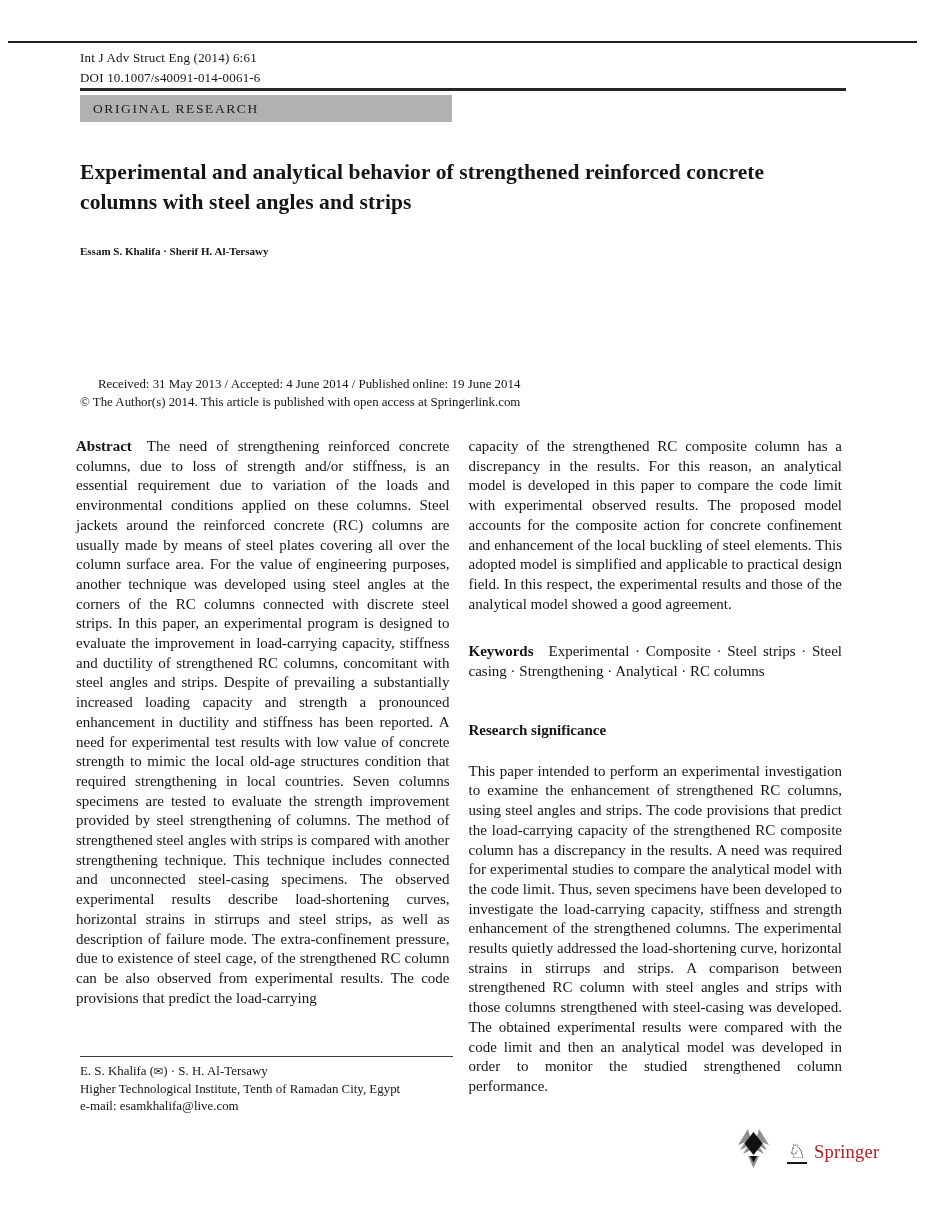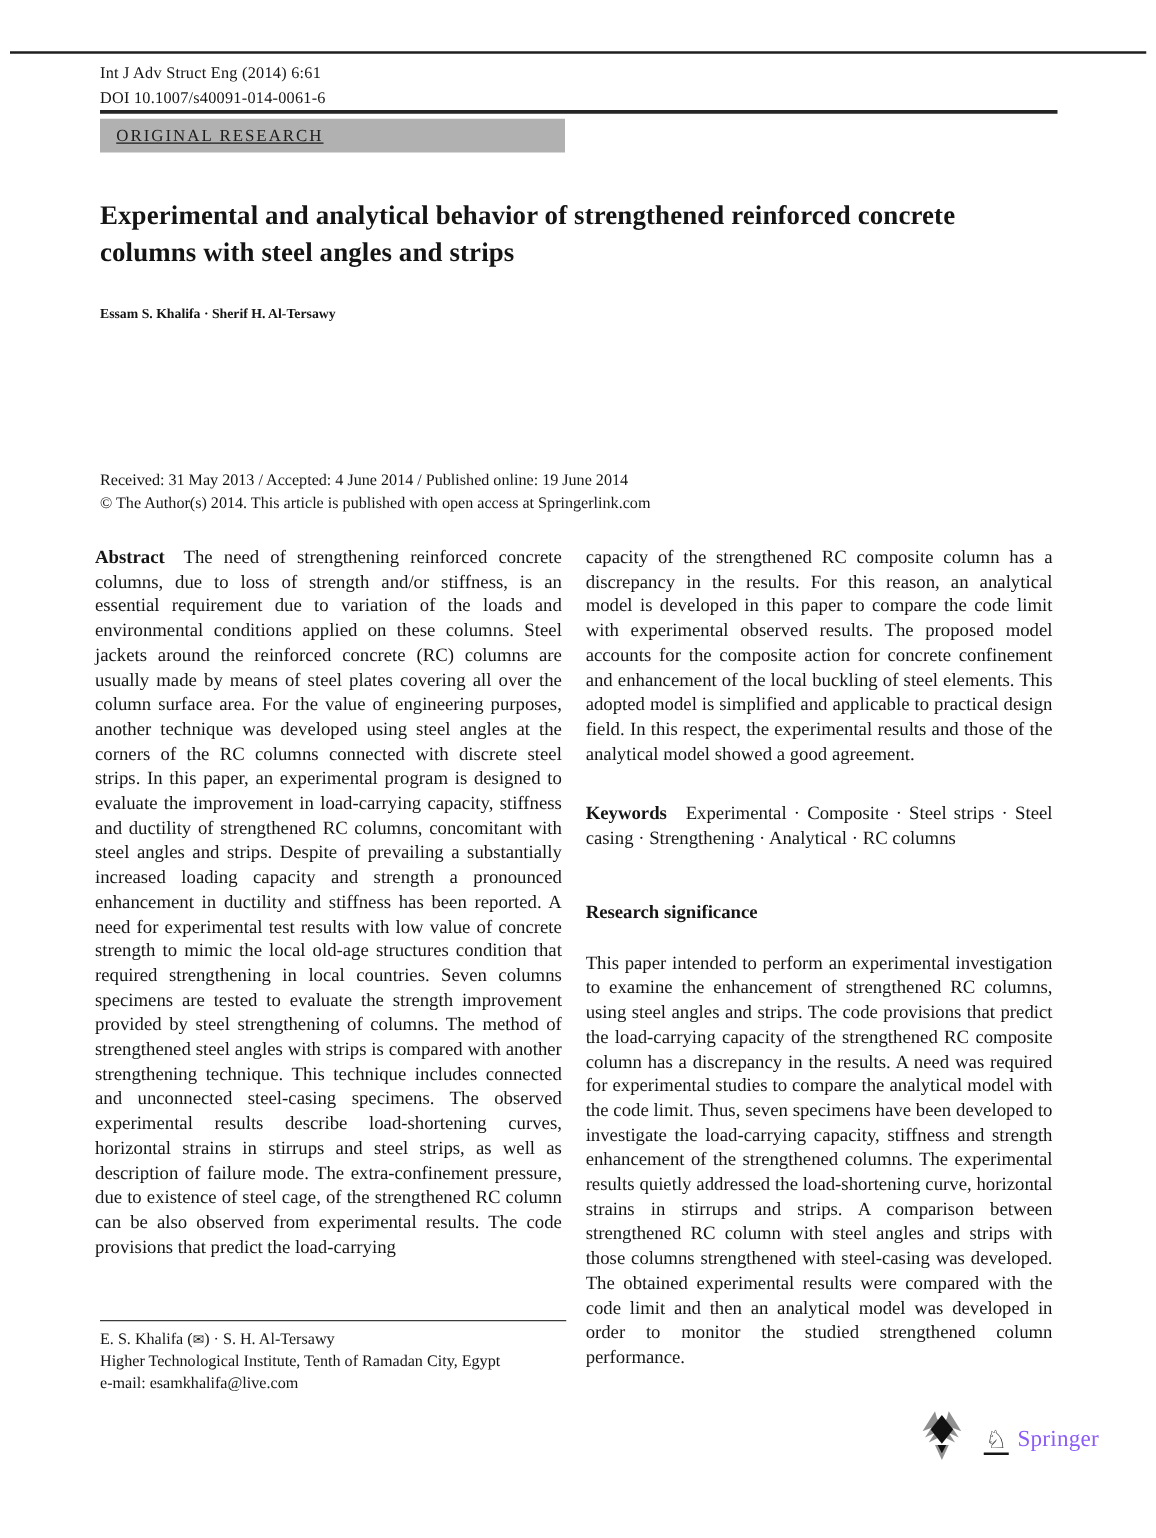--- a/index.html
+++ b/index.html
@@ -36,21 +36,20 @@
     position: absolute;
     left: 80px; top: 95px;
     width: 372px; height: 27px;
     background: #b1b1b1;
     line-height: 27px;
     padding-left: 13px;
     box-sizing: border-box;
     font-size: 13.5px;
     letter-spacing: 1.6px;
     color: #1c1c1c;
-    text-decoration: underline;
   }
   .title {
     position: absolute;
     left: 80px; top: 158px;
     width: 715px;
     margin: 0;
     font-size: 21.5px;
     font-weight: bold;
     line-height: 29.5px;
     letter-spacing: 0.1px;
@@ -59,20 +58,21 @@
     position: absolute;
     left: 80px; top: 245px;
     font-size: 11px;
     font-weight: bold;
   }
   .dates {
     position: absolute;
     left: 80px; top: 376px;
     font-size: 12.9px;
     line-height: 17.5px;
+    text-align: right;
   }
   .columns {
     position: absolute;
     left: 76px; top: 437px;
     width: 766px;
     display: flex;
     gap: 19px;
   }
   .col { width: 373.5px; }
   .body-par {
@@ -120,21 +120,21 @@
     font-family: "DejaVu Sans", sans-serif;
     font-size: 20px;
     line-height: 1;
     color: #161616;
     border-bottom: 2px solid #161616;
     padding: 0 1px 1px 1px;
   }
   .springer-word {
     font-family: "Liberation Serif", serif;
     font-size: 18.5px;
-    color: #8b5cf6;
+    color: #b91c1c;
     letter-spacing: 0.2px;
   }
 </style>
 </head>
 <body>
 
 <div class="page">
 
   <div class="top-line"></div>
 

